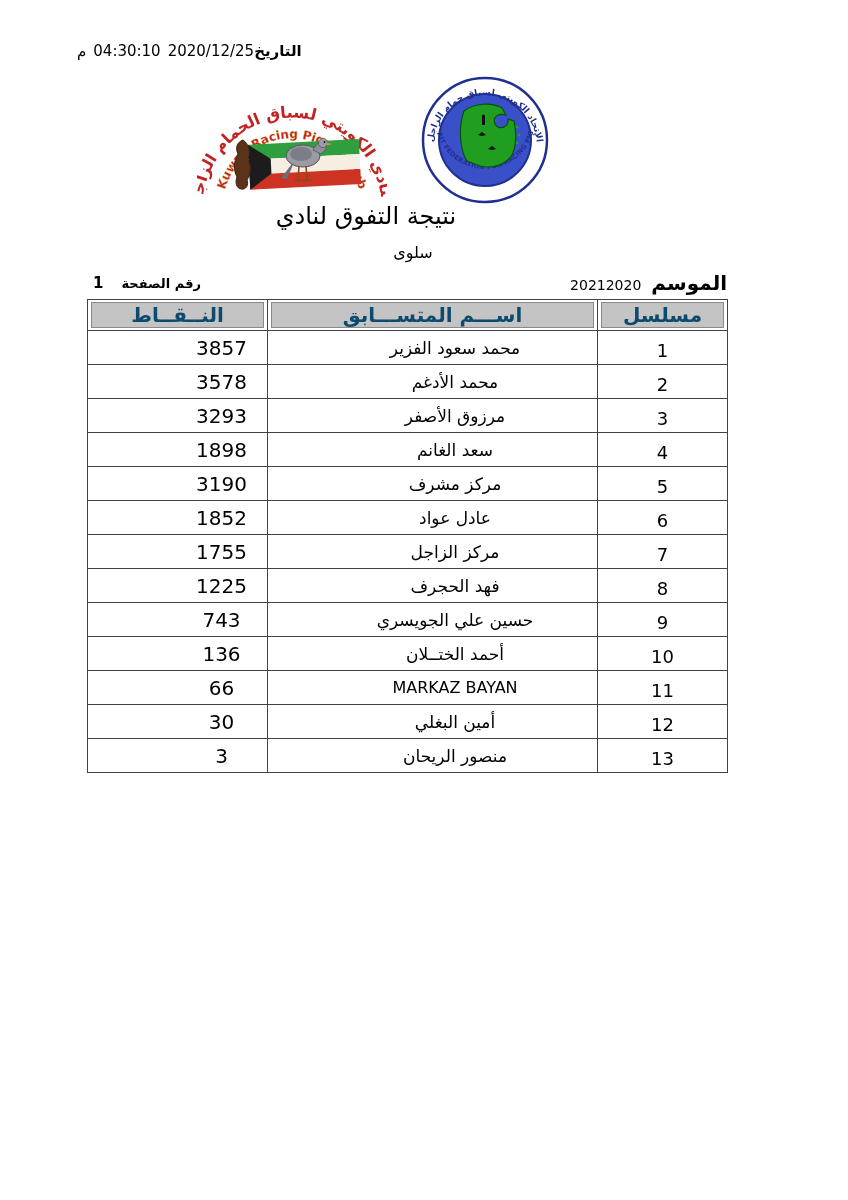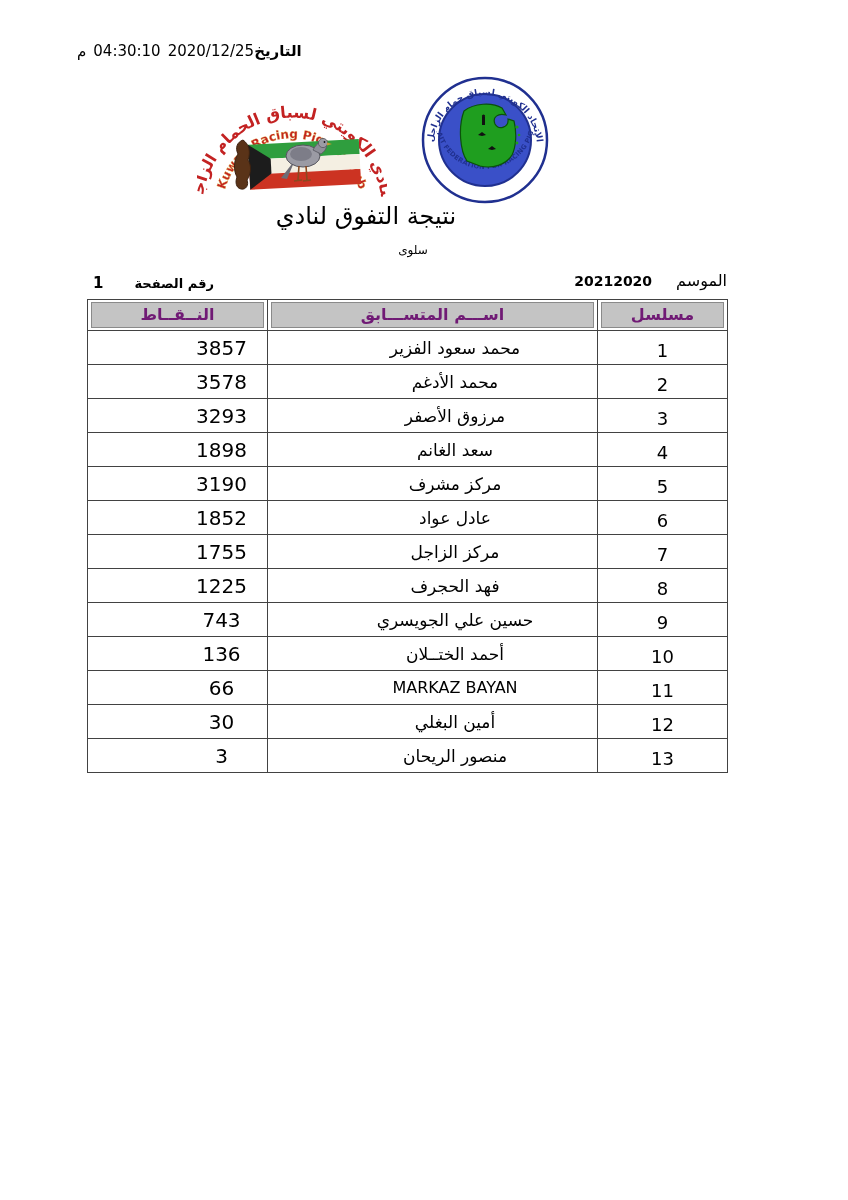--- a/index.html
+++ b/index.html
@@ -17,50 +17,50 @@
   
   .club-logo{position:absolute;left:197px;top:82px;width:190px;height:120px;}
   .fed-logo{position:absolute;left:420px;top:75px;width:130px;height:130px;}
   
   .doc-title{
     position:absolute;top:202px;left:366px;transform:translateX(-50%);
     font-size:24px;font-weight:normal;white-space:nowrap;
   }
   .doc-subtitle{
     position:absolute;top:243px;left:413px;transform:translateX(-50%);
-    font-size:12px;white-space:nowrap;
+    font-size:16px;white-space:nowrap;
   }
   
   .season{
     position:absolute;top:271px;right:121px;display:flex;direction:rtl;
     align-items:baseline;white-space:nowrap;
   }
-  .season .lbl{font-weight:normal;font-size:16px;margin-left:24px;}
-  .season .val{font-size:14px;font-weight:bold;}
+  .season .lbl{font-weight:bold;font-size:20px;margin-left:10px;}
+  .season .val{font-size:14px;}
   .pageno{
     position:absolute;top:274px;left:93px;display:flex;direction:rtl;
     align-items:baseline;white-space:nowrap;
   }
-  .pageno .lbl{font-weight:bold;font-size:13px;margin-left:31px;}
+  .pageno .lbl{font-weight:bold;font-size:13px;margin-left:18px;}
   .pageno .val{font-weight:bold;font-size:15px;}
   
   .results{
     position:absolute;left:87px;top:299px;width:640px;
     border-collapse:collapse;direction:rtl;table-layout:fixed;
   }
   .results col.c-serial{width:130px;}
   .results col.c-name{width:330px;}
   .results col.c-points{width:180px;}
   .results th,.results td{
     border:1px solid #424242;padding:0;overflow:hidden;white-space:nowrap;
   }
   .results th{height:30px;background:#ffffff;}
   .hdr-box{
     margin:2px 3px;background:#c4c4c4;border:1px solid #8a8a8a;
-    font-weight:bold;font-size:16px;line-height:24px;text-align:center;color:#701a75;
+    font-weight:bold;font-size:20px;line-height:24px;text-align:center;color:#0c4a6e;
   }
   .results td{height:30px;font-size:17px;text-align:center;vertical-align:middle;margin-top:32px;}
   .results td.serial-cell{font-size:18px;vertical-align:bottom;padding-bottom:3px;}
   .results td.name-cell{padding-left:45px;line-height:26px;vertical-align:middle;}
   .results td.name-cell.latin{direction:ltr;font-size:16px;}
   .results td.points-cell{font-size:20px;padding-left:88px;}
 </style>
 </head>
 <body>
 

